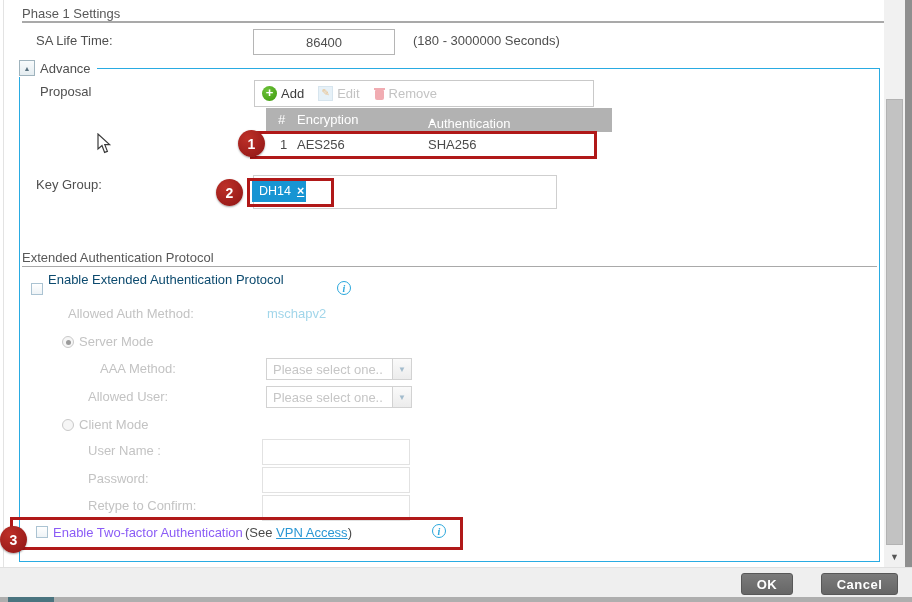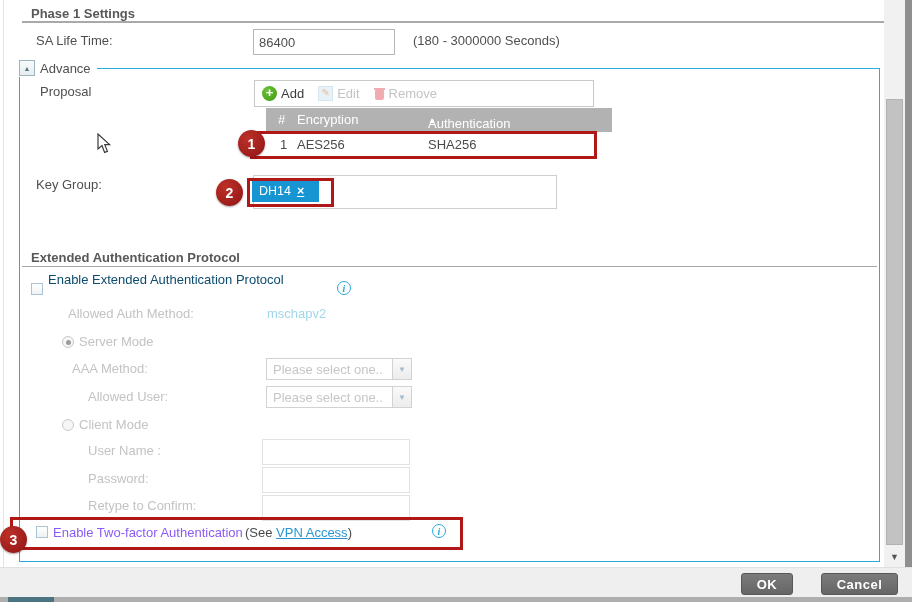--- a/index.html
+++ b/index.html
@@ -1,26 +1,26 @@
 <!DOCTYPE html>
 <html><head>
 <meta charset="utf-8">
 <style>
   html,body{margin:0;padding:0;}
   body{width:912px;height:602px;overflow:hidden;position:relative;background:#fff;
        font-family:"Liberation Sans","DejaVu Sans",sans-serif;font-size:13px;color:#4f4f4f;}
   .abs{position:absolute;}
   .screen{position:absolute;left:0;top:0;width:912px;height:602px;background:#fff;}
   .left-edge{position:absolute;left:3px;top:0;width:1px;height:597px;background:#e3e3e3;}
-  .sec-title{font-weight:bold;color:#585858;font-size:13px;margin-left:9px;}
+  .sec-title{font-weight:normal;color:#585858;font-size:13px;}
   .hr{background:#a9a9a9;height:2px;}
   .lbl{color:#4f4f4f;}
   .dis{color:#c3c3c3;}
   .inp{position:absolute;background:#fff;border:1px solid #b5b5b5;box-sizing:border-box;
-       font-family:inherit;font-size:13px;color:#4f4f4f;padding:12px 5px;outline:none;}
+       font-family:inherit;font-size:13px;color:#4f4f4f;padding:12px 5px;outline:none;text-align:center;}
   .inp.light{border-color:#e2e2e2;}
   
   .advance-box{position:absolute;left:19px;top:68px;width:861px;height:494px;
        border:1.5px solid #29abe2;box-sizing:border-box;background:transparent;}
   .advance-tab{position:absolute;left:17px;top:59px;background:#fff;padding:0 6px 0 2px;
        display:flex;align-items:center;gap:5px;height:18px;}
   .collapse-btn{width:14px;height:14px;border:1px solid #9fb3bd;background:linear-gradient(#f8fbfc,#e4ecf0);
        display:flex;align-items:center;justify-content:center;font-size:7px;color:#5a7280;cursor:pointer;}
   
   .tbl-toolbar{position:absolute;left:254px;top:80px;width:340px;height:27px;background:#fff;
@@ -32,21 +32,21 @@
        text-align:center;color:#e0a04e;opacity:.65;}
   .trash-ico{width:11px;height:13px;position:relative;opacity:.55;}
   .trash-ico .can{position:absolute;left:1px;top:3px;width:9px;height:10px;background:#e66a74;border-radius:1px 1px 2px 2px;}
   .trash-ico .lid{position:absolute;left:0;top:1px;width:11px;height:2px;background:#e66a74;}
   .tbl-head{position:absolute;left:266px;top:108px;width:346px;height:24px;background:#b2b2b2;color:#fff;}
   .tbl-head span{position:absolute;top:4px;}
   .prop-row{position:absolute;left:253px;top:133px;width:342px;height:24px;background:#fff;color:#4a4a4a;}
   .prop-row span{position:absolute;top:4px;}
   
   .tag{position:absolute;left:252px;top:181px;background:#1795d3;color:#fff;font-size:12.5px;
-       padding:3px 15px 4px 7px;display:flex;gap:6px;align-items:center;}
+       padding:3px 2px 4px 7px;display:flex;gap:6px;align-items:center;}
   .tag .x{text-decoration:underline;cursor:pointer;font-weight:bold;}
   
   .cb{position:absolute;width:12px;height:12px;border:1px solid #abc3d2;background:linear-gradient(#fff,#eef3f6);
       box-sizing:border-box;cursor:pointer;}
   .radio{position:absolute;width:12px;height:12px;border:1px solid #c9c9c9;border-radius:50%;
       background:#f6f6f6;box-sizing:border-box;cursor:pointer;}
   .radio.sel::after{content:"";position:absolute;left:2.5px;top:2.5px;width:5px;height:5px;border-radius:50%;background:#9a9a9a;}
   .info-ico{position:absolute;width:14px;height:14px;border:1.6px solid #2aa7dc;border-radius:50%;color:#2aa7dc;
       font-family:"Liberation Serif",serif;font-style:italic;font-weight:bold;font-size:10px;line-height:13px;
       text-align:center;box-sizing:border-box;cursor:pointer;}
@@ -142,21 +142,21 @@
   <div class="cb" style="left:31px;top:283px;"></div>
   <div class="abs" style="left:48px;top:272px;color:#0c4a6e;">Enable Extended Authentication Protocol</div>
   <div class="info-ico" style="left:337px;top:281px;">i</div>
 
   <div class="abs dis" style="left:68px;top:306px;">Allowed Auth Method:</div>
   <div class="abs" style="left:267px;top:306px;color:#a2d6ea;">mschapv2</div>
 
   <div class="radio sel" style="left:62px;top:336px;"></div>
   <div class="abs dis" style="left:79px;top:334px;">Server Mode</div>
 
-  <div class="abs dis" style="left:72px;top:361px;">AAA Method:</div>
+  <div class="abs dis" style="left:100px;top:361px;">AAA Method:</div>
   <div class="ddl" style="left:266px;top:358px;">
     <span>Please select one..</span>
     <span class="arrow">▼</span>
   </div>
 
   <div class="abs dis" style="left:88px;top:389px;">Allowed User:</div>
   <div class="ddl" style="left:266px;top:386px;">
     <span>Please select one..</span>
     <span class="arrow">▼</span>
   </div>

